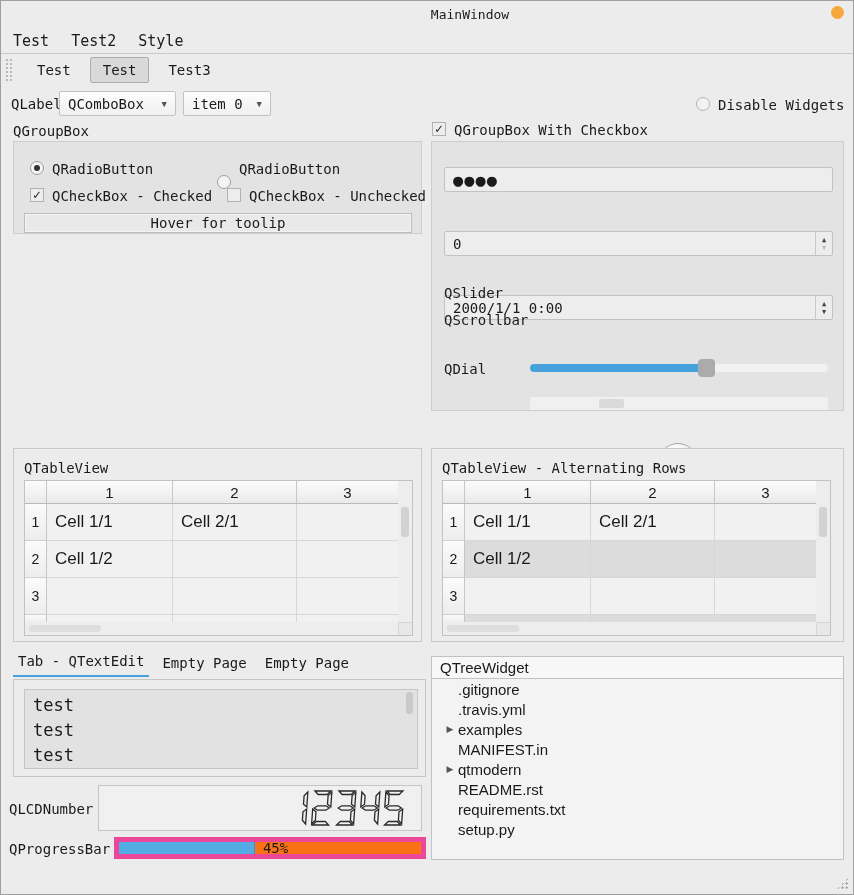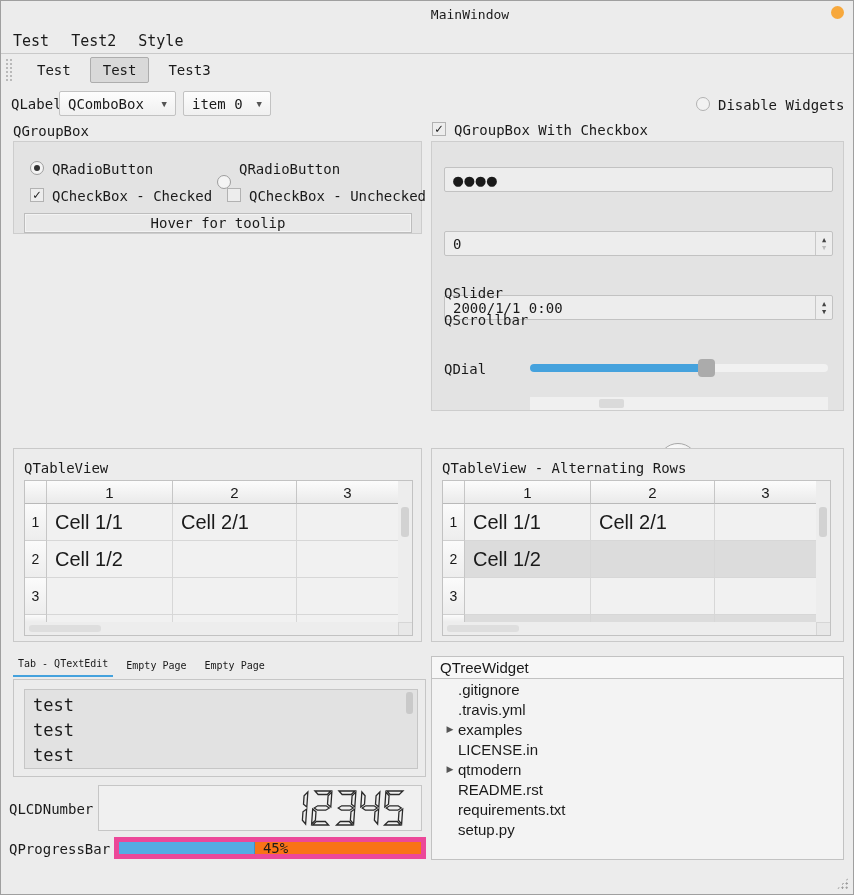--- a/index.html
+++ b/index.html
@@ -71,24 +71,24 @@
   .ttitle{font-size:14px;padding:11px 0 0 10px;}
   .tframe{position:absolute;left:10px;top:31px;width:389px;height:156px;
           border:1px solid #c2c2c2;background:#f1f1f1;overflow:hidden;}
   .hcell{background:linear-gradient(#fcfcfc,#eaeaea);border-right:1px solid #c6c6c6;
          border-bottom:1px solid #b9b9b9;font-family:"Liberation Sans",sans-serif;
          font-size:15px;display:flex;align-items:center;justify-content:center;}
   .rhcell{background:linear-gradient(#fbfbfb,#ededed);border-right:1px solid #c6c6c6;
           border-bottom:1px solid #cfcfcf;font-family:"Liberation Sans",sans-serif;
           font-size:14px;display:flex;align-items:center;justify-content:center;}
   .dcell{border-right:1px solid #d7d7d7;border-bottom:1px solid #d7d7d7;
-         font-family:"Liberation Sans",sans-serif;font-size:20px;
+         font-family:"Liberation Sans",sans-serif;font-size:17px;
          display:flex;align-items:center;padding-left:8px;}
   
-  .tabbar{display:flex;align-items:flex-end;gap:8px;font-size:10px;height:24px;}
+  .tabbar{display:flex;align-items:flex-end;gap:8px;font-size:14px;height:24px;}
   .tab{padding:3px 5px 6px 5px;}
   .tab.active{border-bottom:2px solid var(--accent);}
   .teframe{background:var(--win-bg);border:1px solid #c6c6c6;}
   .teinner{position:absolute;left:10px;top:9px;width:394px;height:80px;background:#e2e2e2;
            border:1px solid #c6c6c6;font-size:17px;line-height:25px;padding:3px 0 0 8px;overflow:hidden;}
   .tescroll{position:absolute;right:2px;top:3px;width:7px;height:22px;background:#c9c9c9;border-radius:3px;}
   .lcd{background:#f0f0f0;border:1px solid #c6c6c6;}
   .pbar{background:#f97316;border:5px solid #ec4899;position:relative;overflow:hidden;}
   .pfill{position:absolute;left:0;top:0;bottom:0;background:#55abe3;border-right:1px solid #4090c8;}
   .ptext{position:absolute;top:0;bottom:0;display:flex;align-items:center;font-size:14px;}
@@ -340,21 +340,21 @@
         <div class="trow">
           <span class="tarr"></span>
           <span>.travis.yml</span>
         </div>
         <div class="trow">
           <span class="tarr">▶</span>
           <span>examples</span>
         </div>
         <div class="trow">
           <span class="tarr"></span>
-          <span>LICENSE.in</span>
+          <span>MANIFEST.in</span>
         </div>
         <div class="trow">
           <span class="tarr">▶</span>
           <span>qtmodern</span>
         </div>
         <div class="trow">
           <span class="tarr"></span>
           <span>README.rst</span>
         </div>
         <div class="trow">

